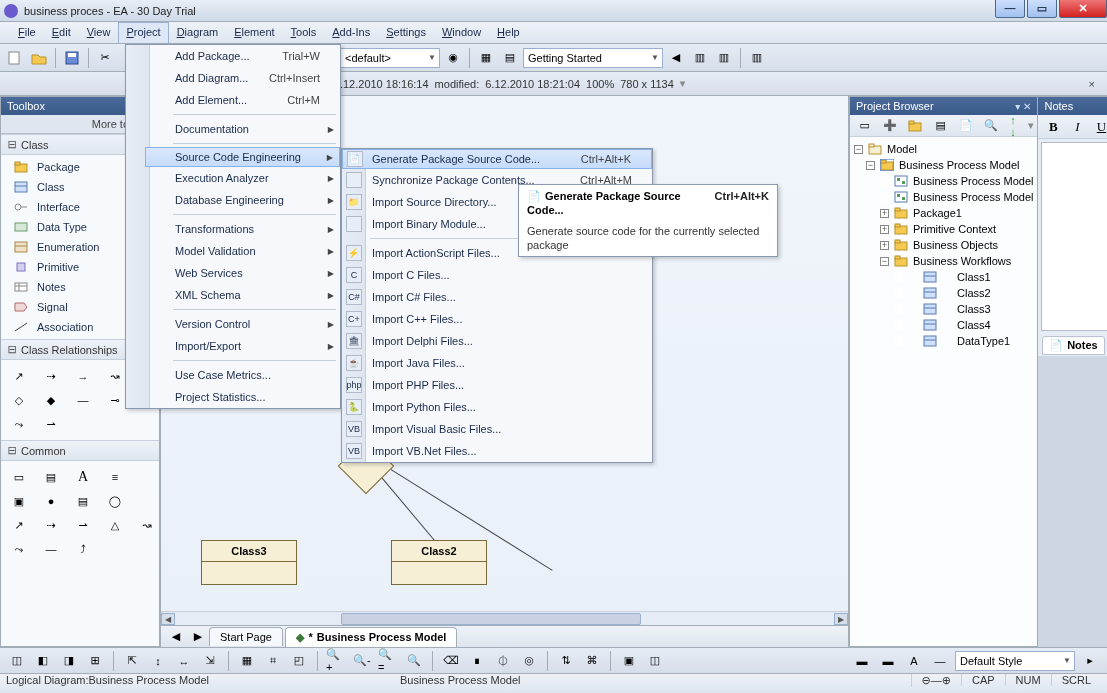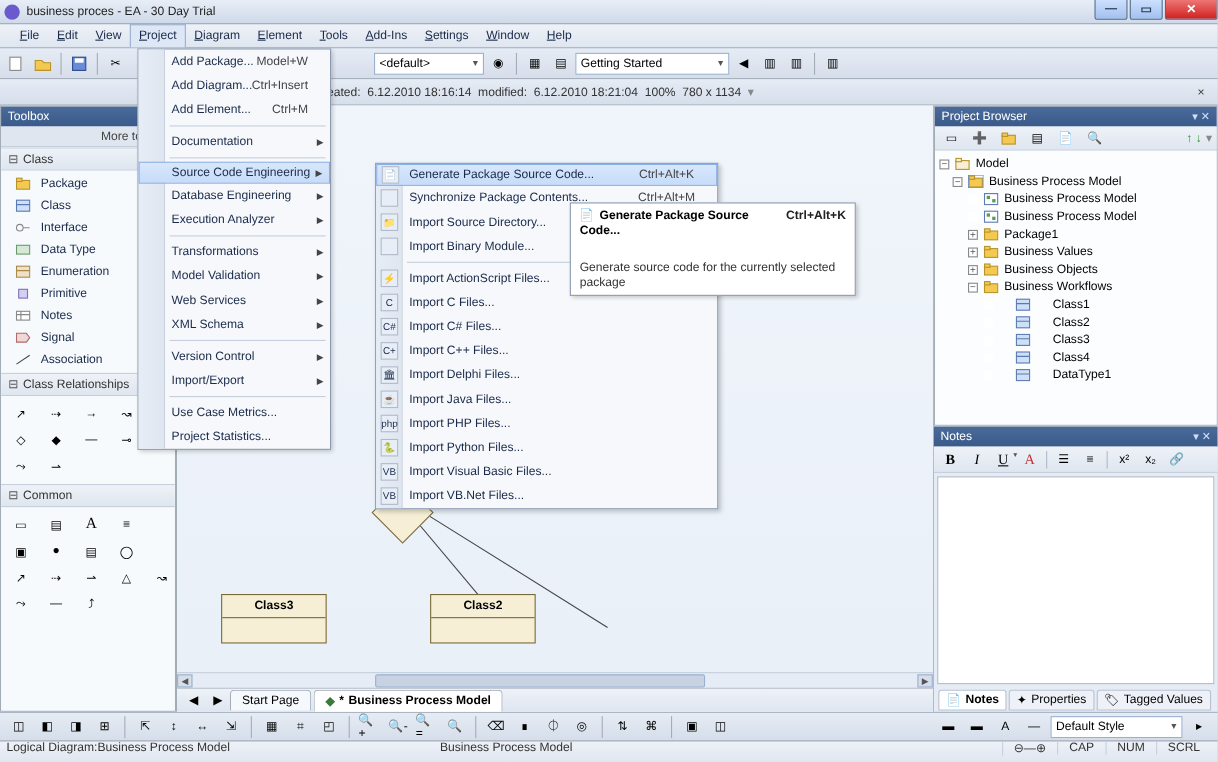--- a/index.html
+++ b/index.html
@@ -61,21 +61,21 @@
 .diagram-tabs { height: 22px; background: linear-gradient(#eef2f8,#dfe6ef); border-top: 1px solid #a3adb8; display: flex; align-items: center; padding: 0 4px; gap: 0;}
 .diag-tab { padding: 3px 10px; border: 1px solid #a3adb8; border-bottom: none; background: #f5f8fc; border-top-left-radius: 4px; border-top-right-radius: 4px; margin-right: 2px; display:inline-flex; gap:4px; align-items:center;}
 .diag-tab.active { background: #fff; font-weight: bold;}
 .diag-tab .ast { font-weight: bold; }
 .scroll-h { height: 14px; background: #e6ecf5; border-top: 1px solid #c6d0dc; position: relative;}
 .scroll-h .thumb { position:absolute; left: 180px; top:1px; width: 300px; height: 12px; background: #c8d2e2; border:1px solid #9ab0d0; border-radius:2px;}
 .scroll-h .arr { position:absolute; top:1px; width:14px; height:12px; background:#d6deea; border:1px solid #9ab0d0; display:flex;align-items:center;justify-content:center;font-size:8px;color:#555;}
 .scroll-h .arr.l{left:0;} .scroll-h .arr.r{right:0;}
 
 
-.right-col { width: 258px; display: flex; flex-direction: column; }
+.right-col { width: 258px; display: flex; flex-direction: row; }
 .pb-toolbar { height: 22px; background: linear-gradient(#eef2f8,#dfe6ef); border-bottom: 1px solid #c6d0dc; display: flex; align-items: center; padding: 0 4px; gap: 4px;}
 .pb-toolbar .spacer{flex:1;}
 .pb-arrows span{ font-size:11px; }
 .tree { flex: 1; background: #fcfdff; overflow:auto; padding: 4px 2px; }
 .tree-item { display: flex; align-items: center; gap: 4px; padding: 1px 2px; white-space: nowrap;}
 .tree-item .tw { width: 9px; height: 9px; border: 1px solid #888; background:#fff; display: inline-flex; align-items: center; justify-content: center; font-size: 9px; line-height: 7px; color:#555;}
 .tree-item .tw.empty { border:none; }
 .tree-item .ticon { width: 16px; height: 14px; display:inline-flex; align-items:center; justify-content:center; }
 .indent-1{padding-left:14px;} .indent-2{padding-left:28px;} .indent-3{padding-left:42px;gap:19px;}
 
@@ -104,21 +104,21 @@
 .dropdown { position: absolute; background: #f6f8fb; border: 1px solid #8a98b0; box-shadow: 2px 2px 4px rgba(0,0,0,0.2); z-index: 100; }
 .dropdown .gutter { position:absolute; left:0; top:0; bottom:0; width:24px; background: linear-gradient(90deg,#e7edf6,#dfe6ef); border-right:1px solid #c6d0dc;}
 .dd-item { position:relative; display:flex; align-items:center; height: 22px; padding: 0 24px 0 30px; color: #1a2a4a; white-space: nowrap;}
 .dd-item .shortcut { position:absolute; right: 20px; color: #444;}
 .dd-item.has-sub:after { content:"▶"; font-size:8px; position:absolute; right:6px; color:#444;}
 .dd-item.highlight { background: linear-gradient(#d9e7fb,#c6dcfa); border:1px solid #8ab0e8; height:20px; padding-left:29px; padding-right:23px;}
 .dd-sep { height: 1px; background: #c6d0dc; margin: 3px 4px 3px 28px;}
 .dd-item .dicon { position:absolute; left:4px; width:16px; height:16px; display:inline-flex; align-items:center; justify-content:center;}
 
 .tooltip { position:absolute; background:#fff; border:1px solid #8a98b0; box-shadow: 2px 2px 4px rgba(0,0,0,0.2); padding: 4px 8px; z-index: 200; max-width: 260px; line-height: 1.3;}
-.tooltip .tt-title{ font-weight:bold; margin-bottom: 18px; display:flex; justify-content:flex-end; gap:10px;}
+.tooltip .tt-title{ font-weight:bold; margin-bottom: 6px; display:flex; justify-content:flex-end; gap:10px;}
 .tooltip .tt-sc{ font-weight:bold; color:#222;}
 .tooltip .tt-body{ color:#333; }
 .tooltip .ticon{ width:14px;height:14px; display:inline-block; margin-right:4px;}
 
 
 .folder-ico{fill:#f4c951;stroke:#b8922a;}
 .pkg-ico{fill:#f4c951;stroke:#b8922a;}
 </style>
 </head>
 <body>
@@ -450,21 +450,21 @@
             <span>Package1</span>
           </div>
           <div class="tree-item indent-2">
             <span class="tw">+</span>
             <span class="ticon">
               <svg width="14" height="12">
                 <rect x="1" y="3" width="12" height="8" fill="#f4c951" stroke="#b8922a"></rect>
                 <rect x="1" y="1" width="5" height="3" fill="#f4c951" stroke="#b8922a"></rect>
               </svg>
             </span>
-            <span>Business Values</span>
+            <span>Primitive Context</span>
           </div>
           <div class="tree-item indent-2">
             <span class="tw">+</span>
             <span class="ticon">
               <svg width="14" height="12">
                 <rect x="1" y="3" width="12" height="8" fill="#f4c951" stroke="#b8922a"></rect>
                 <rect x="1" y="1" width="5" height="3" fill="#f4c951" stroke="#b8922a"></rect>
               </svg>
             </span>
             <span>Business Objects</span>
@@ -612,31 +612,31 @@
 <div class="statusbar">
   <span>Logical Diagram:Business Process Model</span>
   <span class="spacer"></span>
   <span style="position:absolute; left:400px;">Business Process Model</span>
   <span class="seg">⊖—⊕</span>
   <span class="seg">CAP</span>
   <span class="seg">NUM</span>
   <span class="seg">SCRL</span>
 </div>
 
-<div class="dropdown" id="dd-project" style="left:125px; top:44px; width:176px;">
+<div class="dropdown" id="dd-project" style="left:125px; top:44px; width:216px;padding-left:19px;">
   <div class="gutter"></div>
-<div class="dd-item">Add Package...<span class="shortcut">Model+W</span><span class="dicon"></span></div>
+<div class="dd-item">Add Package...<span class="shortcut">Trial+W</span><span class="dicon"></span></div>
     <div class="dd-item">Add Diagram...<span class="shortcut">Ctrl+Insert</span><span class="dicon"></span></div>
     <div class="dd-item">Add Element...<span class="shortcut">Ctrl+M</span><span class="dicon"></span></div>
     <div class="dd-sep"></div>
     <div class="dd-item has-sub">Documentation<span class="dicon"></span></div>
     <div class="dd-sep"></div>
     <div class="dd-item has-sub highlight">Source Code Engineering<span class="dicon"></span></div>
+    <div class="dd-item has-sub">Execution Analyzer<span class="dicon"></span></div>
     <div class="dd-item has-sub">Database Engineering<span class="dicon"></span></div>
-    <div class="dd-item has-sub">Execution Analyzer<span class="dicon"></span></div>
     <div class="dd-sep"></div>
     <div class="dd-item has-sub">Transformations<span class="dicon"></span></div>
     <div class="dd-item has-sub">Model Validation<span class="dicon"></span></div>
     <div class="dd-item has-sub">Web Services<span class="dicon"></span></div>
     <div class="dd-item has-sub">XML Schema<span class="dicon"></span></div>
     <div class="dd-sep"></div>
     <div class="dd-item has-sub">Version Control<span class="dicon"></span></div>
     <div class="dd-item has-sub">Import/Export<span class="dicon"></span></div>
     <div class="dd-sep"></div>
     <div class="dd-item">Use Case Metrics...<span class="dicon"></span></div>

